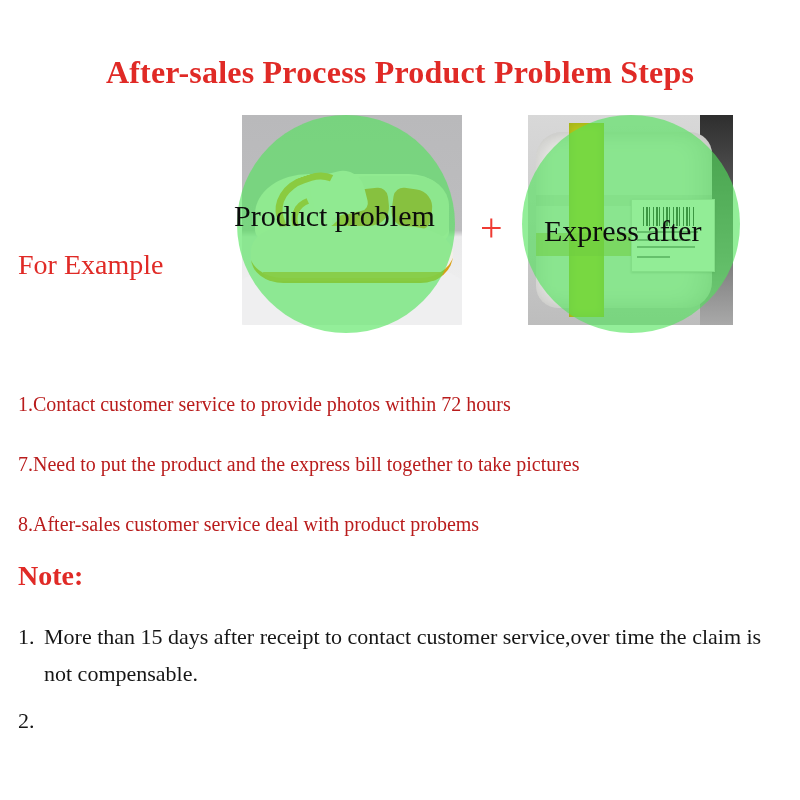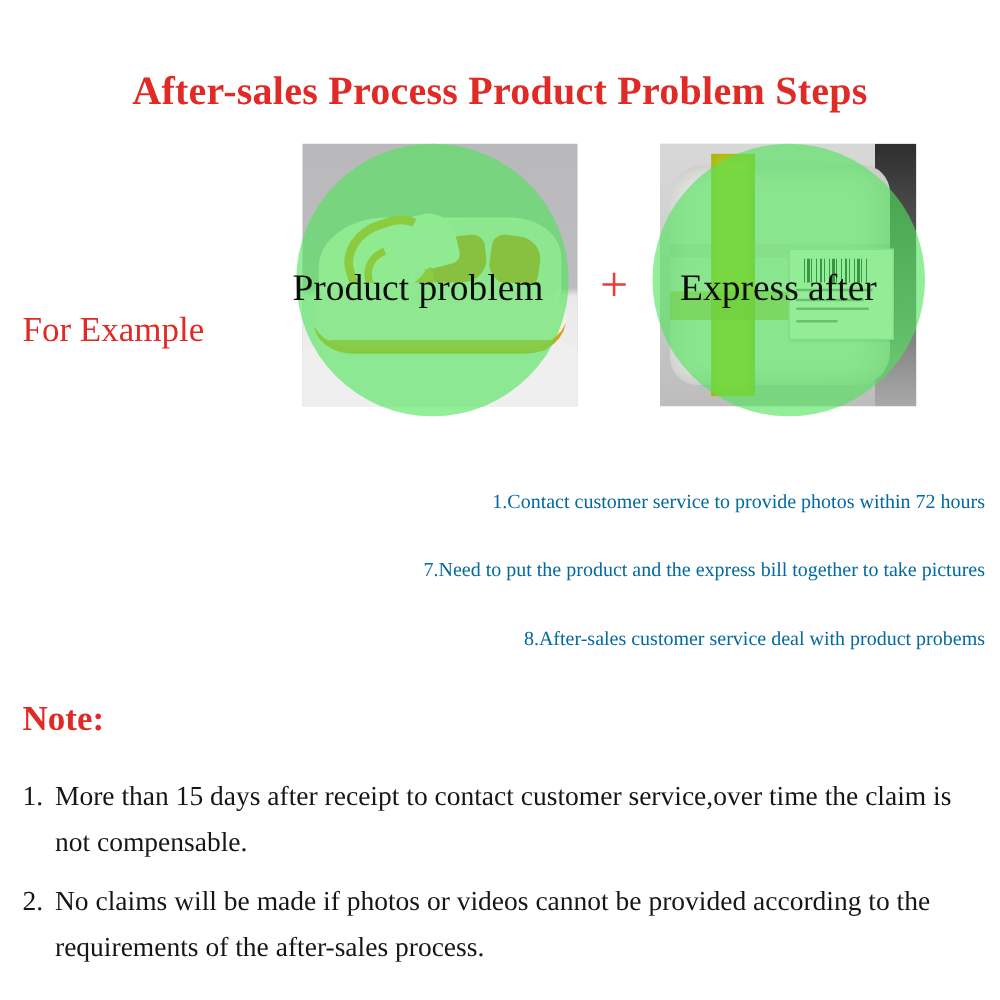--- a/index.html
+++ b/index.html
@@ -274,46 +274,45 @@
   .photo-block.left .green-circle  { left: -5px;  top: 0px; width: 218px; height: 218px; }
   .photo-block.right .green-circle { left: -6px;  top: 0px; width: 218px; height: 218px; }
 
   .overlay-caption {
     position: absolute;
     font-size: 30px;
     color: #0c0c0c;
     white-space: nowrap;
     line-height: 1;
   }
-  .photo-block.left .overlay-caption  { left: -8px;  top: 101px; text-align: center; }
+  .photo-block.left .overlay-caption  { left: -8px;  top: 86px; text-align: center; }
   .photo-block.right .overlay-caption { left: 16px;  top: 101px; }
 
   .plus-sign {
     position: absolute;
     left: 480px;
     top: 98px;
     font-size: 40px;
     color: #ef3b33;
     line-height: 1;
     white-space: nowrap;
   }
 
   
   .steps {
     position: absolute;
     left: 18px;
     top: 393px;
     width: 770px;
   }
   .step-item {
-    font-size: 16px;
-    color: #0369a1;
+    font-size: 20px;
+    color: #b91c1c;
     margin-bottom: 37px;
     white-space: nowrap;
-    text-align: right;
   }
 
   
   .note-title {
     position: absolute;
     left: 18px;
     top: 560px;
     font-size: 28px;
     font-weight: bold;
     color: #e02a26;
@@ -401,15 +400,14 @@
 
 <div class="note-title">Note:</div>
 
 <div class="note-list">
   <div class="note-item">
     <span class="marker">1.</span>
     <span>More than 15 days after receipt to contact customer service,over time the claim is not compensable.</span>
   </div>
   <div class="note-item">
     <span class="marker">2.</span>
-    <span>No claims will be made if photos or videos cannot be provided according to the requirements of the after-sales process.</span>
   </div>
 </div>
 
 </body></html>

